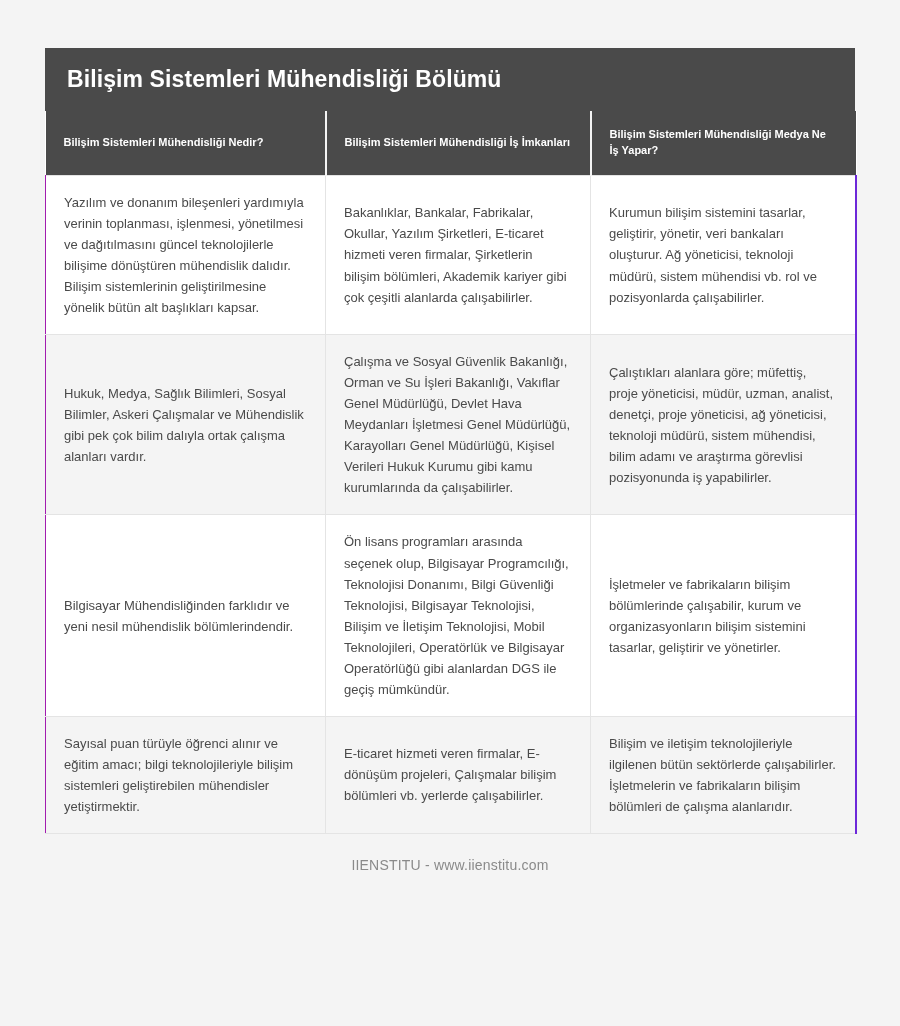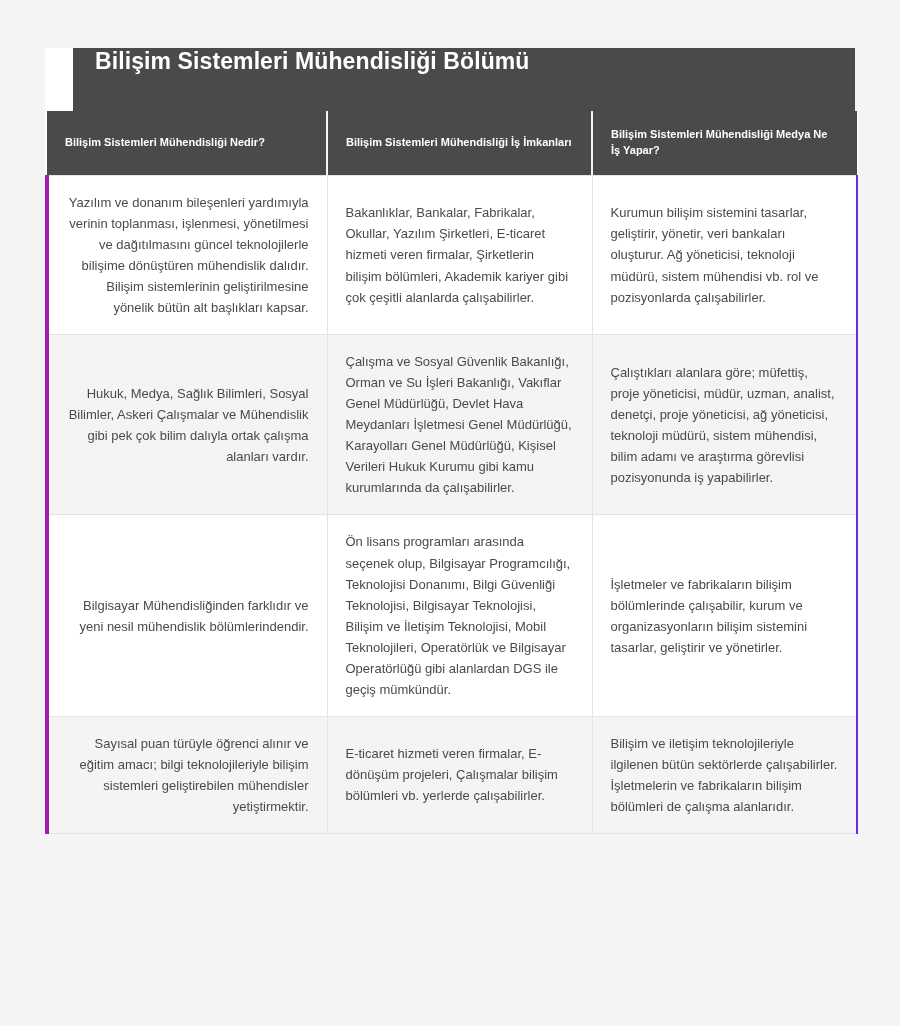--- a/index.html
+++ b/index.html
@@ -27,24 +27,23 @@
     width: 810px;
     background: #ffffff;
     box-sizing: border-box;
   }
 
   
   .title-bar {
     background: #4a4a4a;
     height: 63px;
     display: flex;
-    align-items: flex-start;
+    align-items: center;
     padding: 0 22px;
     box-sizing: border-box;
-    margin-left: 28px;
   }
   .title-bar .title-text {
     color: #ffffff;
     font-size: 23px;
     font-weight: bold;
     letter-spacing: 0.1px;
     line-height: 1.2;
   }
 
   
@@ -85,22 +84,21 @@
     border: 1px solid #e4e4e4;
     box-sizing: border-box;
   }
   table.matrix tbody tr.stripe td {
     background: #f4f4f4;
   }
   table.matrix tbody tr.plain td {
     background: #ffffff;
   }
   table.matrix tbody tr td:first-child {
-    border-left: 4px solid #a21caf;
-    text-align: right;
+    border-left: 1px solid #a21caf;
   }
   table.matrix tbody tr td:last-child {
     border-right: 2px solid #6d28d9;
   }
 
   
   .footer {
     width: 810px;
     text-align: center;
     padding-top: 22px;
@@ -154,13 +152,16 @@
           <tr class="stripe">
             <td>Sayısal puan türüyle öğrenci alınır ve eğitim amacı; bilgi teknolojileriyle bilişim sistemleri geliştirebilen mühendisler yetiştirmektir.</td>
             <td>E-ticaret hizmeti veren firmalar, E-dönüşüm projeleri, Çalışmalar bilişim bölümleri vb. yerlerde çalışabilirler.</td>
             <td>Bilişim ve iletişim teknolojileriyle ilgilenen bütün sektörlerde çalışabilirler. İşletmelerin ve fabrikaların bilişim bölümleri de çalışma alanlarıdır.</td>
           </tr>
         </tbody>
     </table>
 
   </div>
 
+  <div class="footer">
+    <span class="footer-text">IIENSTITU - www.iienstitu.com</span>
+  </div>
 </div>
 
 </body></html>

